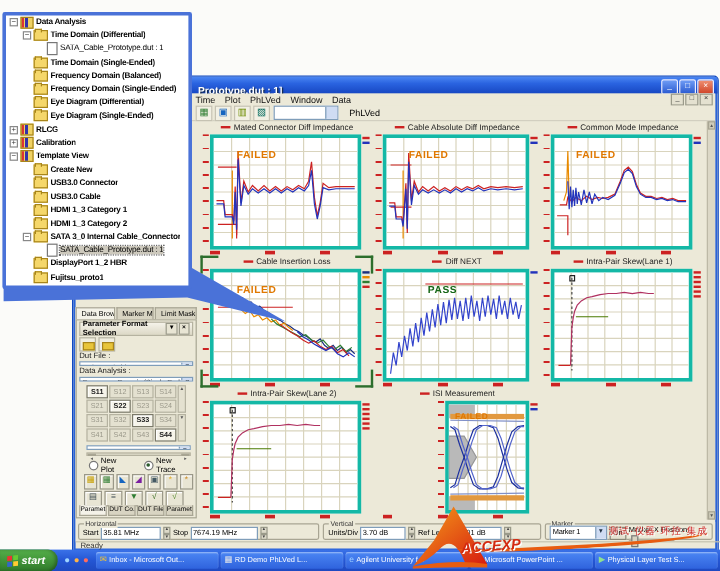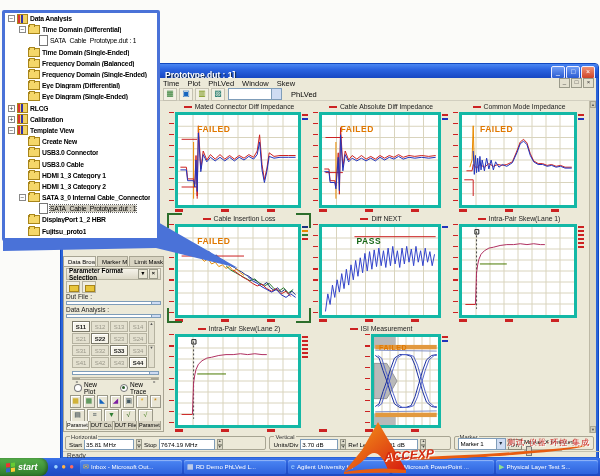--- a/index.html
+++ b/index.html
@@ -177,21 +177,21 @@
           <div class="capbtn">□</div>
           <div class="capbtn close">×</div>
         </div>
     </div>
     <div id="menubar">
       <div id="menu-items">
           <span class="mi">Time</span>
           <span class="mi">Plot</span>
           <span class="mi">PhLVed</span>
           <span class="mi">Window</span>
-          <span class="mi">Skew</span>
+          <span class="mi">Data</span>
         </div>
       <div id="mdi-btns">
           <div class="mdibtn">_</div>
           <div class="mdibtn">□</div>
           <div class="mdibtn">×</div>
         </div>
     </div>
     <div id="toolbar">
       <span id="tb-icons" style="display:flex;gap:2px">
           <span class="tbico" style="color: rgb(46, 125, 50);">▦</span>

